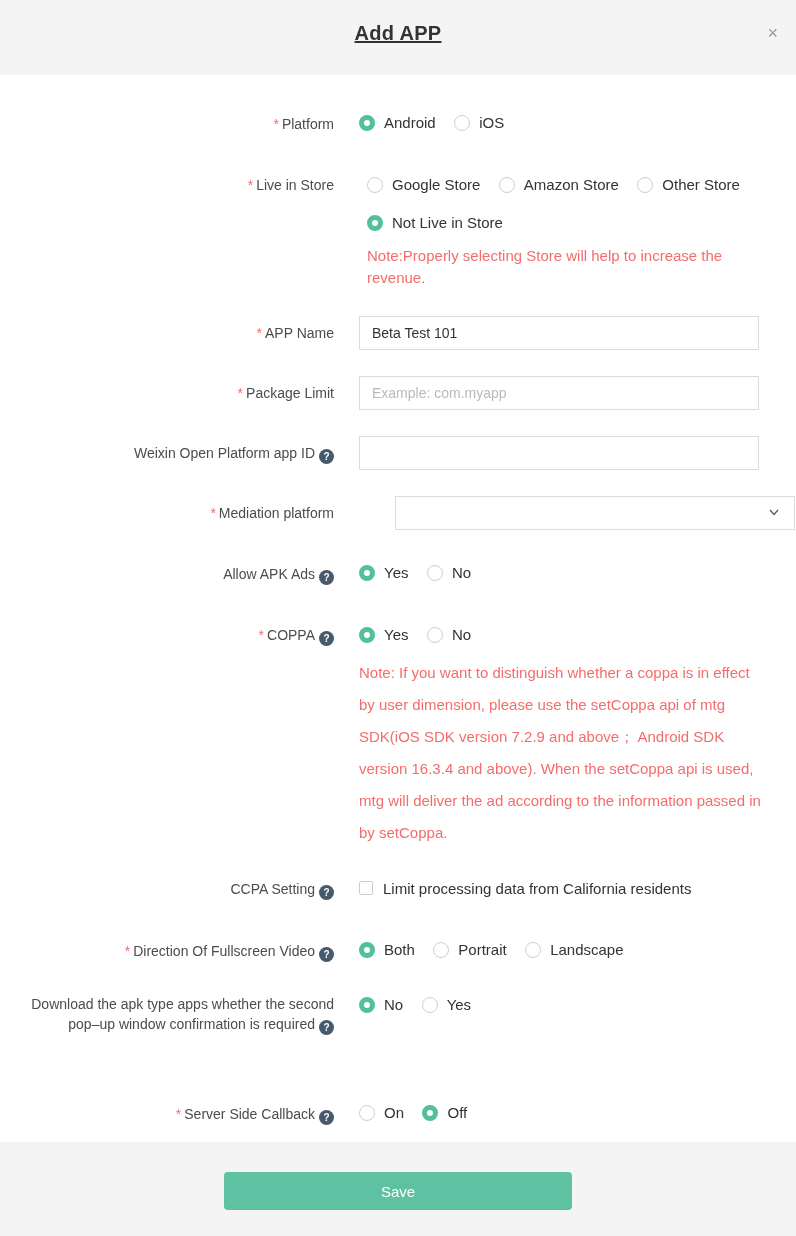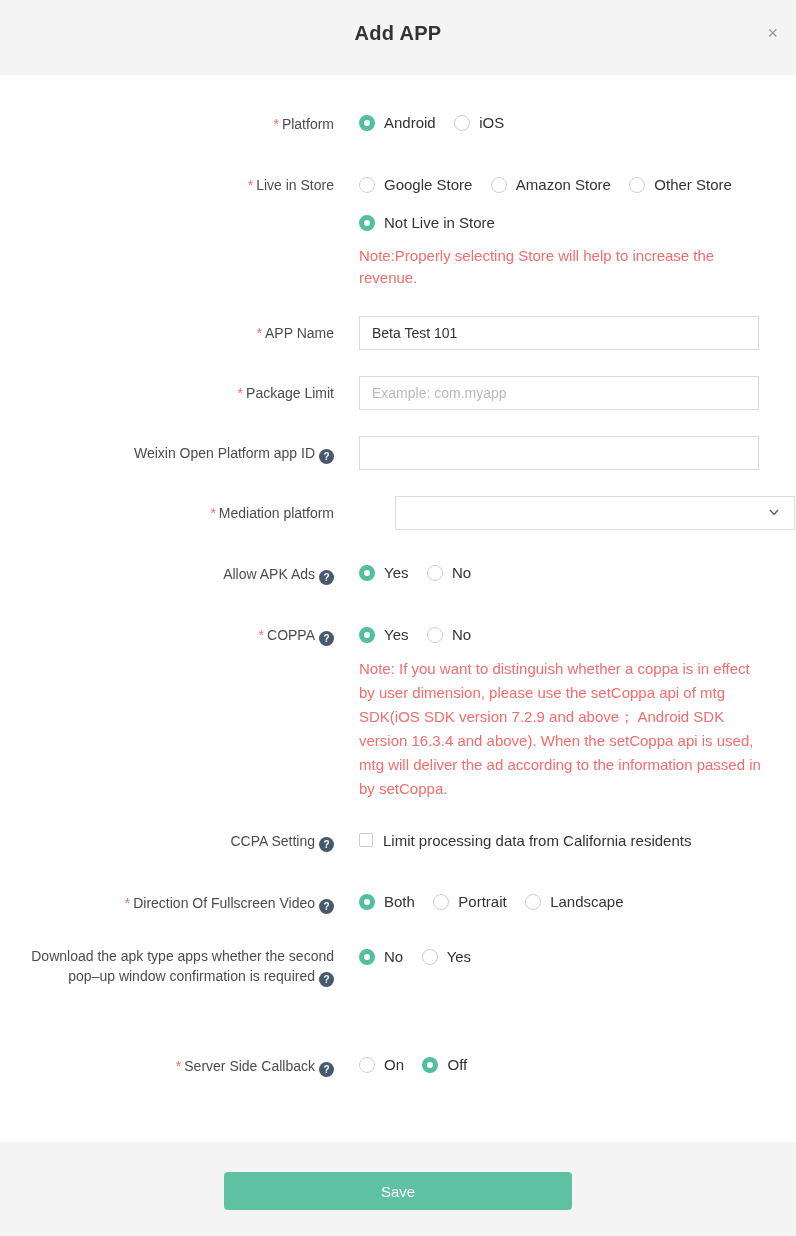--- a/index.html
+++ b/index.html
@@ -15,20 +15,21 @@
     background: #fff;
     font-family: "Liberation Sans", "DejaVu Sans", sans-serif;
     color: #333;
     overflow: hidden;
   }
   
   .dlg-header {
     position: relative;
     height: 75px;
     background: #F4F4F4;
+    text-decoration: underline;
   }
   .dlg-title {
     text-align: center;
     padding-top: 22px;
     font-size: 20px;
     font-weight: bold;
     color: #333;
     letter-spacing: .3px;
   }
   .dlg-close {
@@ -139,28 +140,28 @@
     align-items: center;
     justify-content: flex-end;
     cursor: pointer;
   }
   .chevron { display: inline-block; margin-right: 2px; }
   
   .note {
     width: 405px;
     font-size: 15px;
     color: var(--note-red);
-    line-height: 24px;
+    line-height: 32px;
     margin-top: 10px;
   }
   .note.store-note { line-height: 22px; }
   
   .mb40 { margin-bottom: 40px; }
   .mb26 { margin-bottom: 26px; }
-  .mb27 { margin-bottom: 27px; }
+  .mb27 { margin-bottom: 27px; gap: 8px; }
   .mb33 { margin-bottom: 33px; gap: 36px; }
   .mb30 { margin-bottom: 30px; }
   .mb32 { margin-bottom: 32px; }
   .mb68 { margin-bottom: 68px; }
   .store-line2 { margin-top: 16px; }
   .apk-radios { padding-top: 1px; }
   
   .dlg-footer {
     height: 94px;
     background: #F4F4F4;

